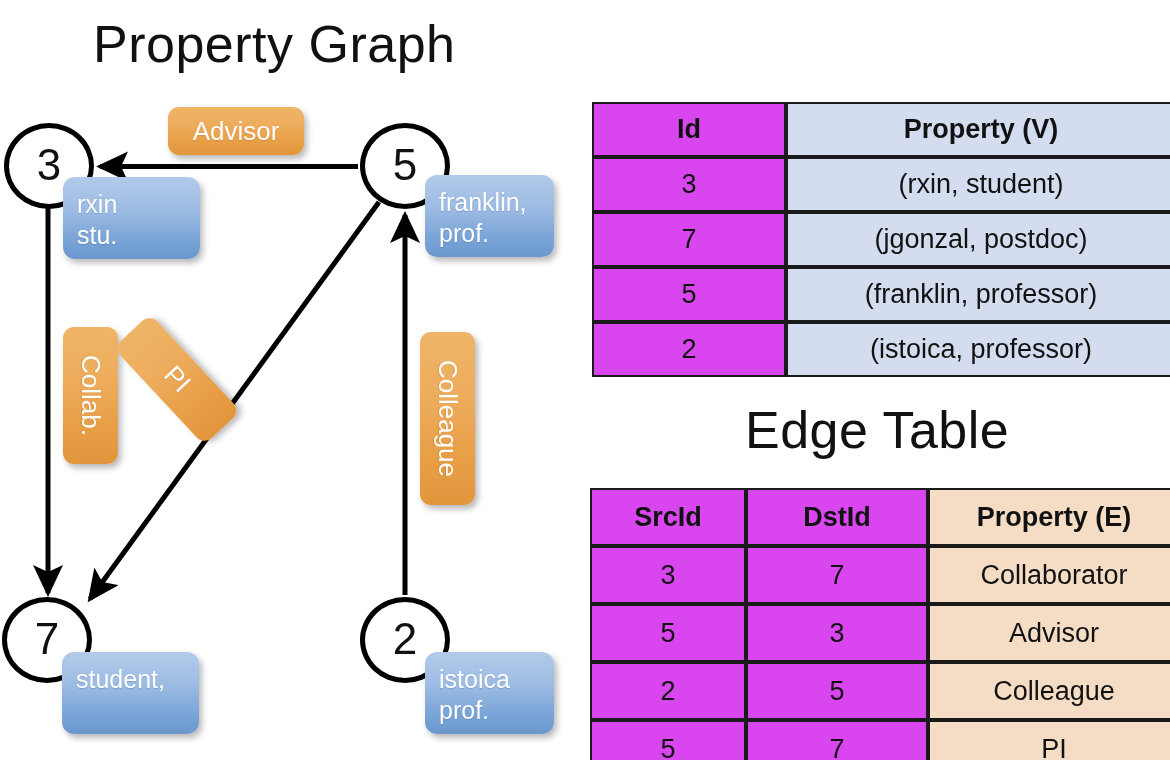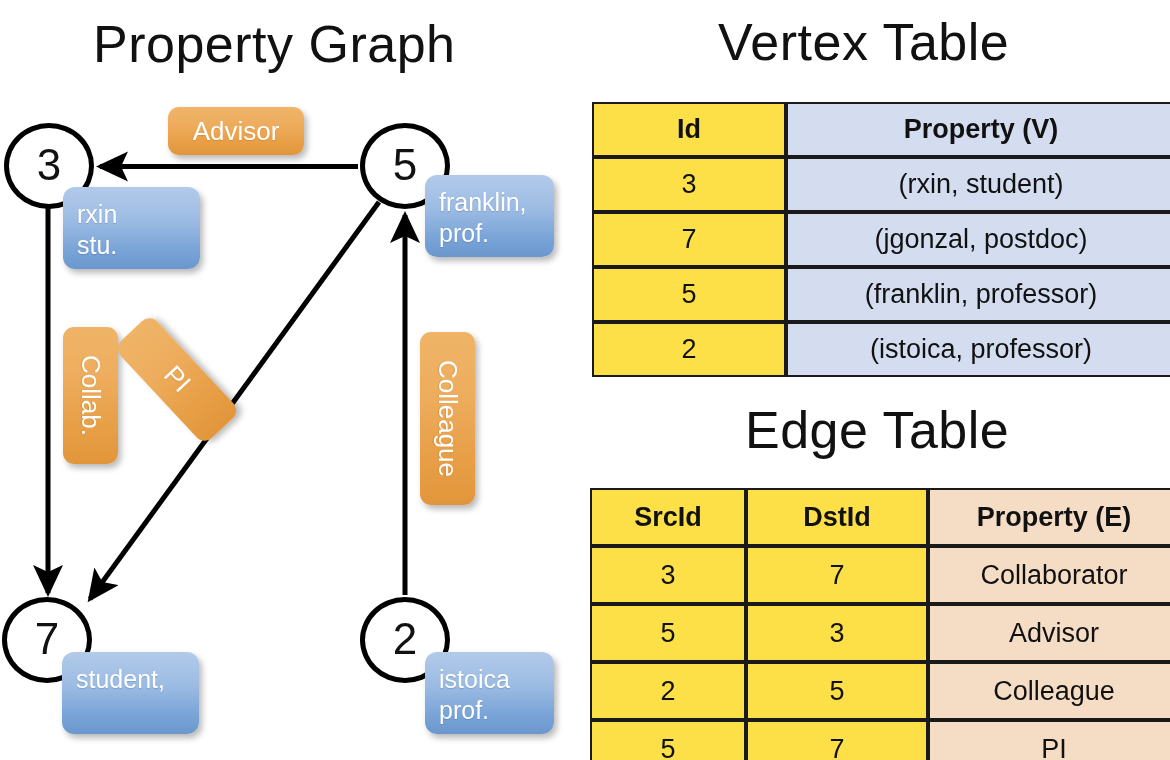--- a/index.html
+++ b/index.html
@@ -89,21 +89,21 @@
     box-shadow: 3px 4px 6px rgba(0,0,0,0.28);
     color: #ffffff;
     font-family: "Liberation Sans", sans-serif;
     font-weight: 300;
     font-size: 25px;
     line-height: 1.22;
     padding: 12px 0 0 14px;
     z-index: 8;
     text-shadow: 0 1px 1px rgba(40,70,120,0.25);
   }
-  #prop-rxin     { left: 63px;  top: 92px;  width: 137px; height: 82px; }
+  #prop-rxin     { left: 63px;  top: 82px;  width: 137px; height: 82px; }
   #prop-franklin { left: 425px; top: 80px;  width: 129px; height: 82px; }
   #prop-jgonzal  { left: 62px;  top: 557px; width: 137px; height: 82px; }
   #prop-istoica  { left: 425px; top: 557px; width: 129px; height: 82px; }
 
   
   .edge-box {
     position: absolute;
     box-sizing: border-box;
     border-radius: 11px;
     background: linear-gradient(to bottom, #efb467 0%, #eead5e 35%, #e79e45 75%, #e2963c 100%);
@@ -153,21 +153,21 @@
   .data-table td, .data-table th {
     border: 2px solid #1a1a1a;
     padding: 0;
     height: 46px;
     text-align: center;
     vertical-align: middle;
     font-family: "Liberation Sans", sans-serif;
     font-weight: 300;
     font-size: 27px;
     color: #111111;
-    background: #fde047;
+    background: #d946ef;
   }
   .data-table th {
     font-weight: 700;
     font-size: 27px;
   }
   .data-table .id-col { width: 186px; }
 
   
   #vertex-table { left: 592px; top: 102px; width: 576px; }
   #vertex-table .id-col  { width: 190px; }
@@ -183,21 +183,20 @@
   #edge-table th.val-col { background: #f5ddc5; }
   #edge-table td, #edge-table th { height: 54px; }
 </style>
 </head>
 <body>
 
 <div class="stage">
 
   <div class="big-title" id="title-property-graph">Property Graph</div>
 
-  <div class="big-title" id="title-vertex-table">Vertex Table</div>
 
   <div class="big-title" id="title-edge-table">Edge Table</div>
 
   <div id="graph-area">
 
     <svg id="graph-edges" viewBox="0 0 585 665">
       <defs>
         <marker id="arrowhead" markerWidth="7" markerHeight="7" refX="5.6" refY="3" orient="auto" markerUnits="strokeWidth">
           <path d="M0,0 L6.4,3 L0,6 L1.4,3 Z" fill="#000000"></path>
         </marker>

